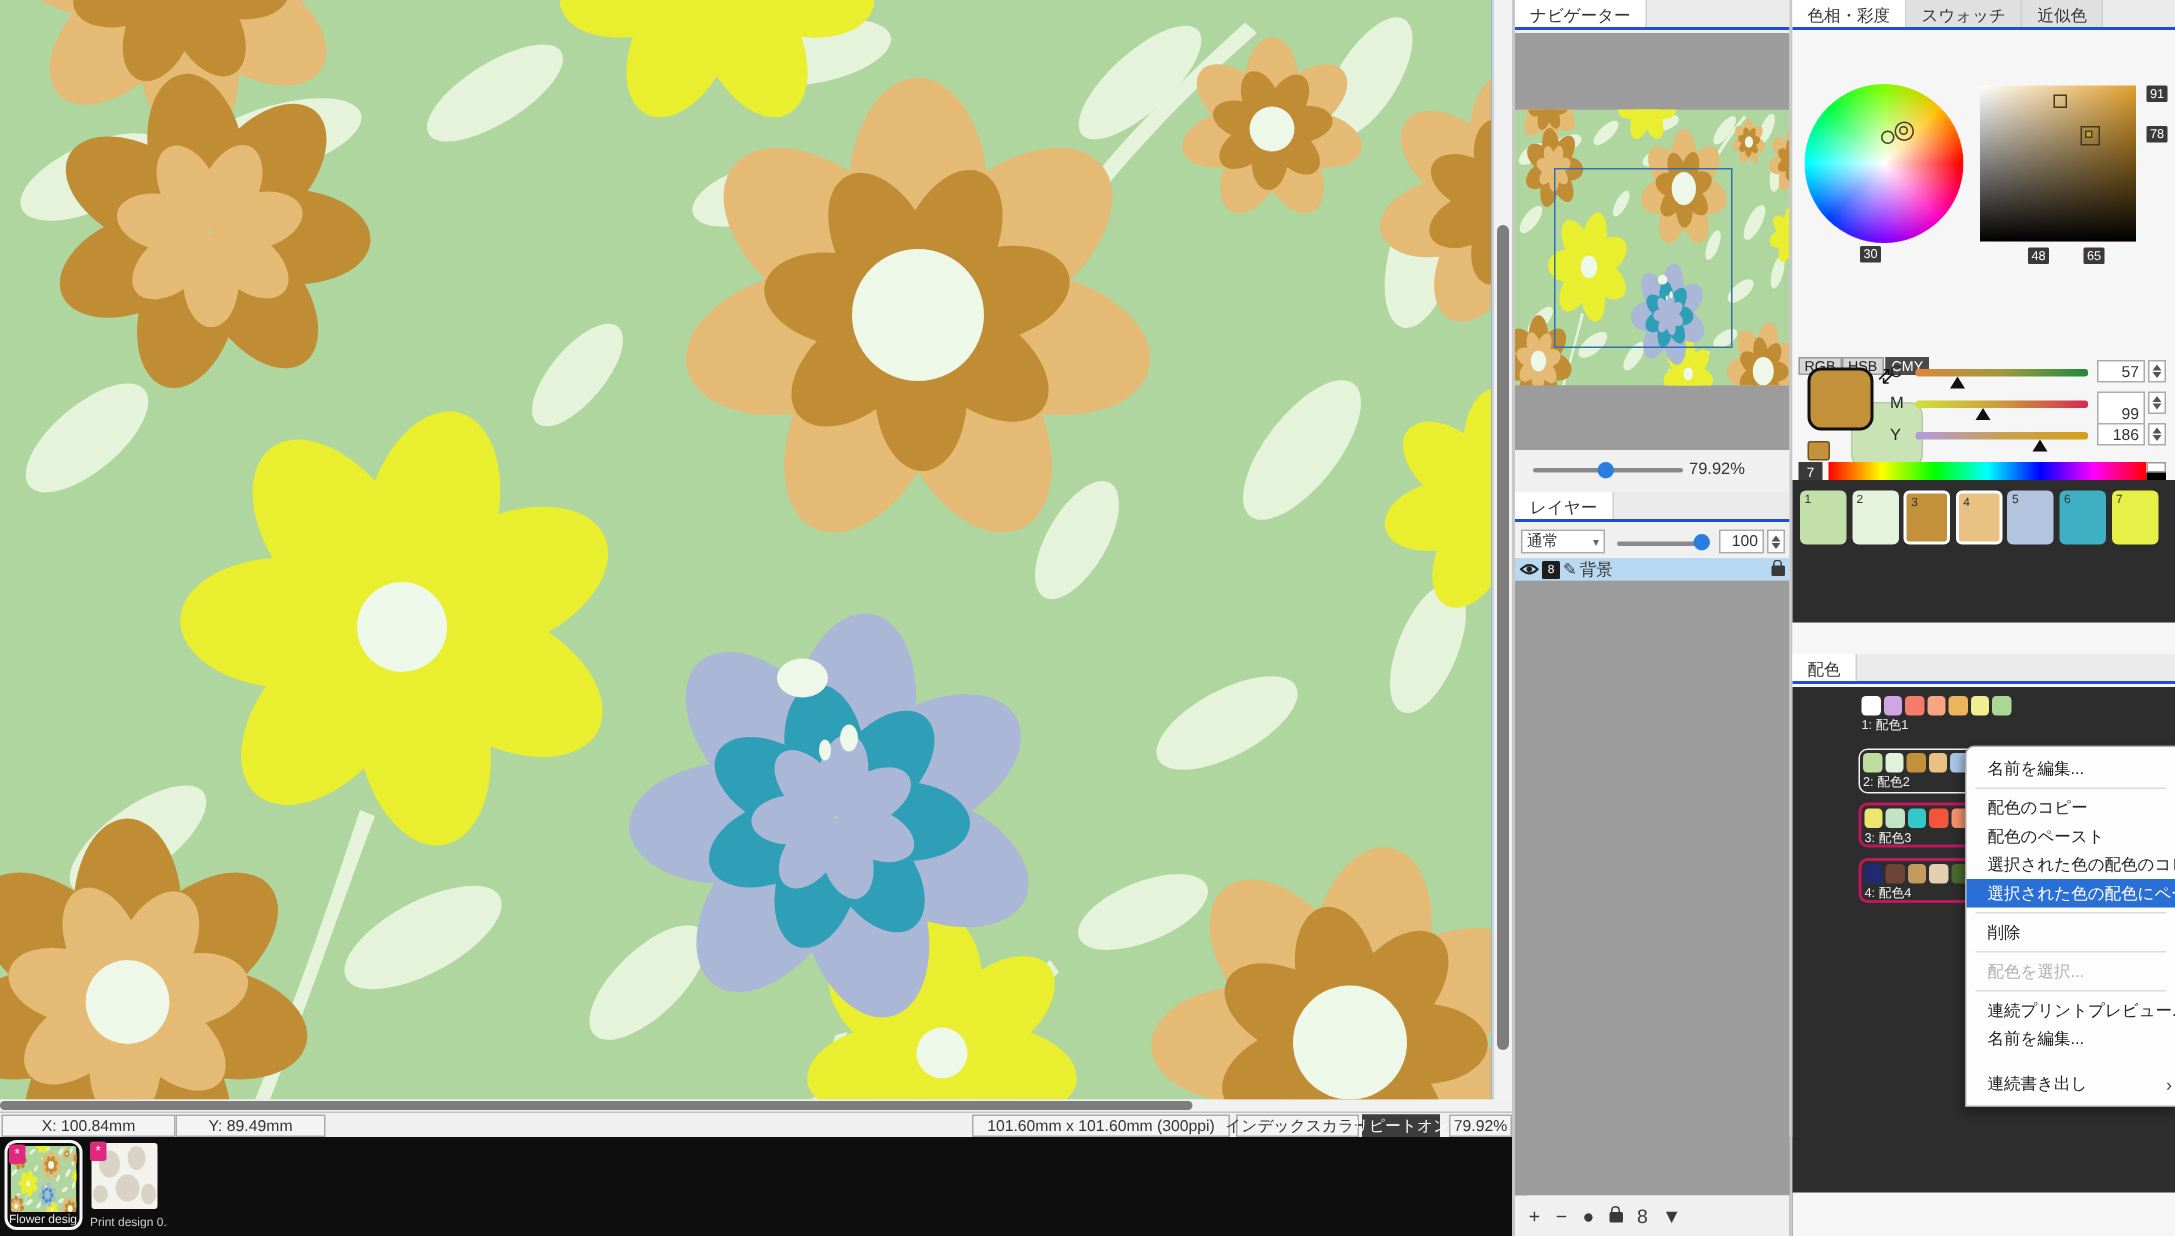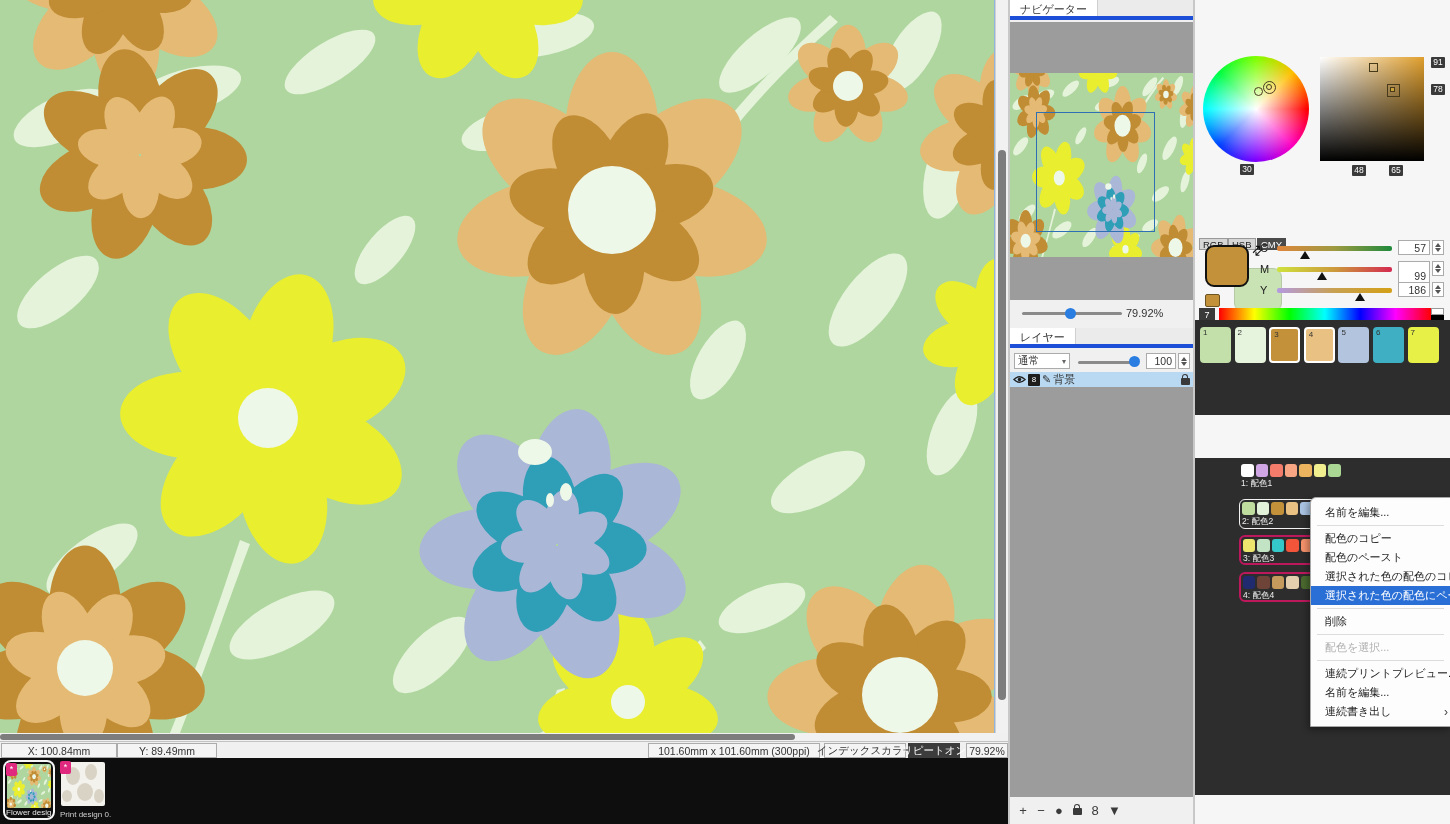--- a/index.html
+++ b/index.html
@@ -26,21 +26,21 @@
   #filmstrip{left:0;top:758px;width:1450px;height:66px;background:#0e0e0e;}
   .film-thumb{position:absolute;top:2px;width:52px;height:60px;border-radius:8px;}
   .film-thumb.sel{border:2px solid #f5f5f5;}
   .film-img{position:absolute;left:2px;top:2px;width:44px;height:44px;overflow:hidden;border-radius:2px;}
   .film-label{position:absolute;left:1px;bottom:1px;width:100%;font-size:8px;color:#e8e8e8;white-space:nowrap;overflow:hidden;}
   .film-badge{position:absolute;left:1px;top:1px;width:11px;height:13px;background:#e0287e;border-radius:2px;color:#fff;
               font-size:9px;line-height:13px;text-align:center;z-index:3;}
 
   
   .vdivider{top:0;width:2px;height:824px;background:#c8c8c8;}
-  .tabstrip{position:absolute;height:20px;background:#ebebeb;border-bottom:4px solid #1d4ed8;display:flex;align-items:stretch;}
+  .tabstrip{position:absolute;height:20px;background:#ebebeb;border-bottom:2px solid #1d4ed8;display:flex;align-items:stretch;}
   .tab{padding:2px 10px 0 10px;font-size:11px;color:#333;background:#e0e0e0;border-right:1px solid #cfcfcf;display:flex;align-items:center;}
   .tab.active{background:#ffffff;}
   .graybg{background:#9c9c9c;}
 
   
   #panel1{left:1010px;top:0;width:183px;height:824px;background:#f0f0f0;}
   #nav-area{position:absolute;left:0;top:22px;width:183px;height:278px;background:#9c9c9c;overflow:hidden;}
   #nav-art-band{position:absolute;left:0;top:51px;width:183px;height:184px;}
   #nav-art-band svg{display:block;width:183px;height:184px;}
   #nav-viewrect{position:absolute;border:1.5px solid #2f6fb4;background:transparent;}
@@ -329,20 +329,25 @@
         <span class="tbicon">●</span>
         <span class="tbicon"><span class="lockicon"></span></span>
         <span class="tbicon">8</span>
         <span class="tbicon">▼</span>
       </div>
   </div>
 
   <div class="abs vdivider" style="left:1193px;"></div>
   <div class="abs" id="panel2">
 
+    <div class="tabstrip" style="left:0;top:0;width:255px;">
+      <div class="tab active">色相・彩度</div>
+      <div class="tab">スウォッチ</div>
+      <div class="tab">近似色</div>
+    </div>
 
     <div id="wheel"></div>
     <div class="ring" style="left:59px;top:87px;width:9px;height:9px;"></div>
     <div class="ring" style="left:68px;top:81px;width:13px;height:13px;">
       <div class="ring" style="left:1.5px;top:1.5px;width:6px;height:6px;"></div>
     </div>
     <div class="badge" style="left:45px;top:164px;">30</div>
 
     <div id="gradsq"></div>
     <div class="sqmark" style="left:174px;top:63px;width:9px;height:9px;"></div>
@@ -421,20 +426,23 @@
           <span>5</span>
         </div>
         <div class="pal-swatch" style="left: 178px; background: rgb(63, 176, 196);">
           <span>6</span>
         </div>
         <div class="pal-swatch" style="left: 212.6px; background: rgb(230, 240, 70);">
           <span>7</span>
         </div>
       </div>
 
+    <div class="tabstrip" style="left:0;top:436px;width:255px;">
+      <div class="tab active">配色</div>
+    </div>
 
     <div id="scheme-area">
       <div id="scheme-list">
           <div class="scheme-row" style="top: 4px;">
             <div class="scheme-swatches">
               <span class="scheme-chip" style="background: rgb(255, 255, 255);"></span>
               <span class="scheme-chip" style="background: rgb(207, 165, 228);"></span>
               <span class="scheme-chip" style="background: rgb(243, 124, 107);"></span>
               <span class="scheme-chip" style="background: rgb(247, 165, 131);"></span>
               <span class="scheme-chip" style="background: rgb(236, 180, 95);"></span>
@@ -509,19 +517,19 @@
       <div class="menu-item dis">
         <span>配色を選択...</span>
       </div>
       <div class="menu-sep"></div>
       <div class="menu-item">
         <span>連続プリントプレビュー...</span>
       </div>
       <div class="menu-item">
         <span>名前を編集...</span>
       </div>
-      <div class="menu-item" style="position: relative;">
+      <div class="menu-item" style="position: relative; margin-top: 11px;">
         <span>連続書き出し</span>
         <span class="submenu-arrow">›</span>
       </div>
     </div>
 
 </div>
 
 </body></html>

